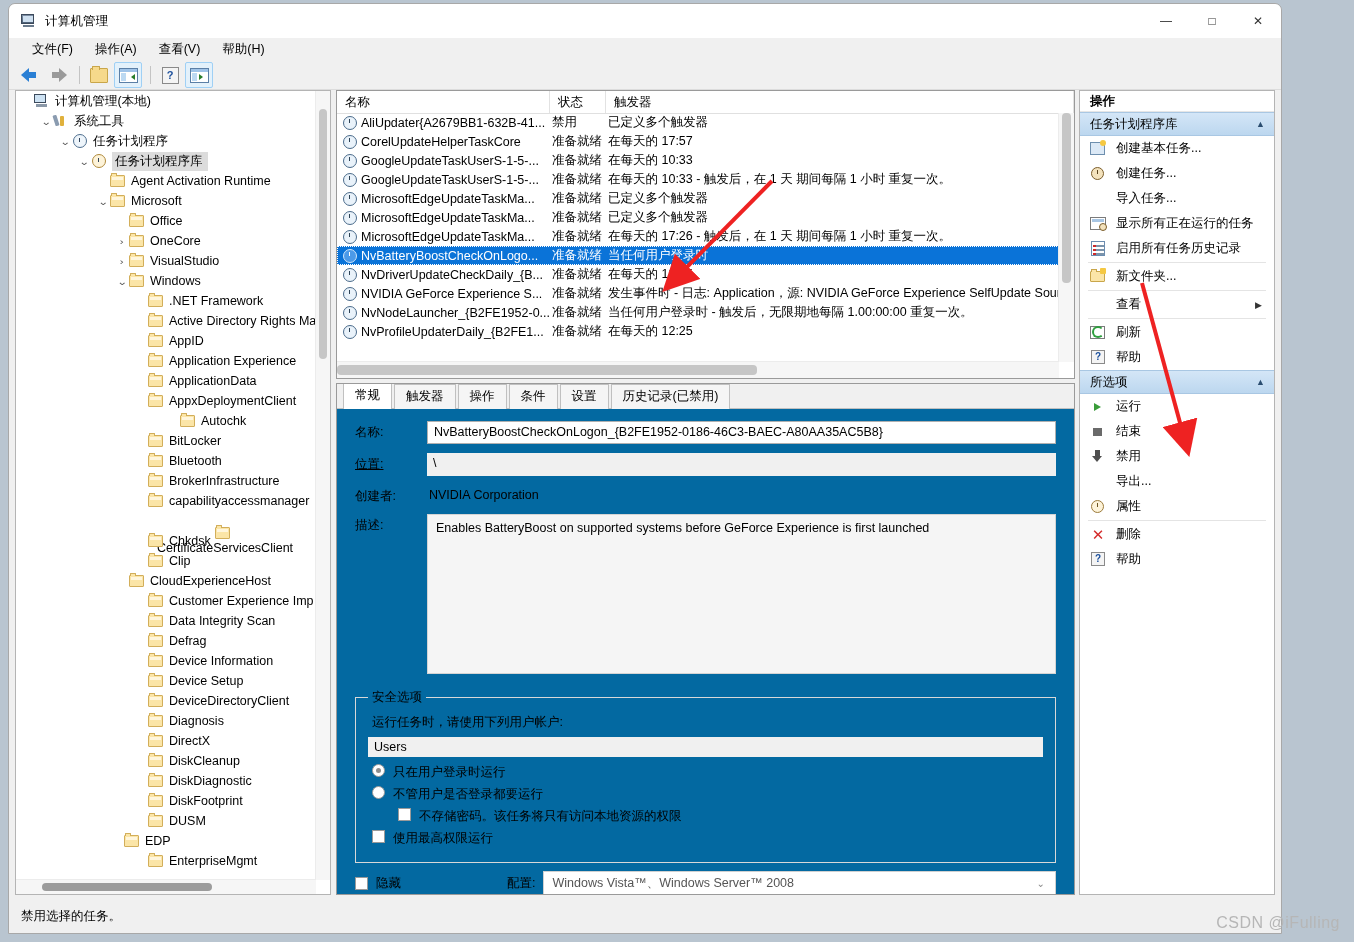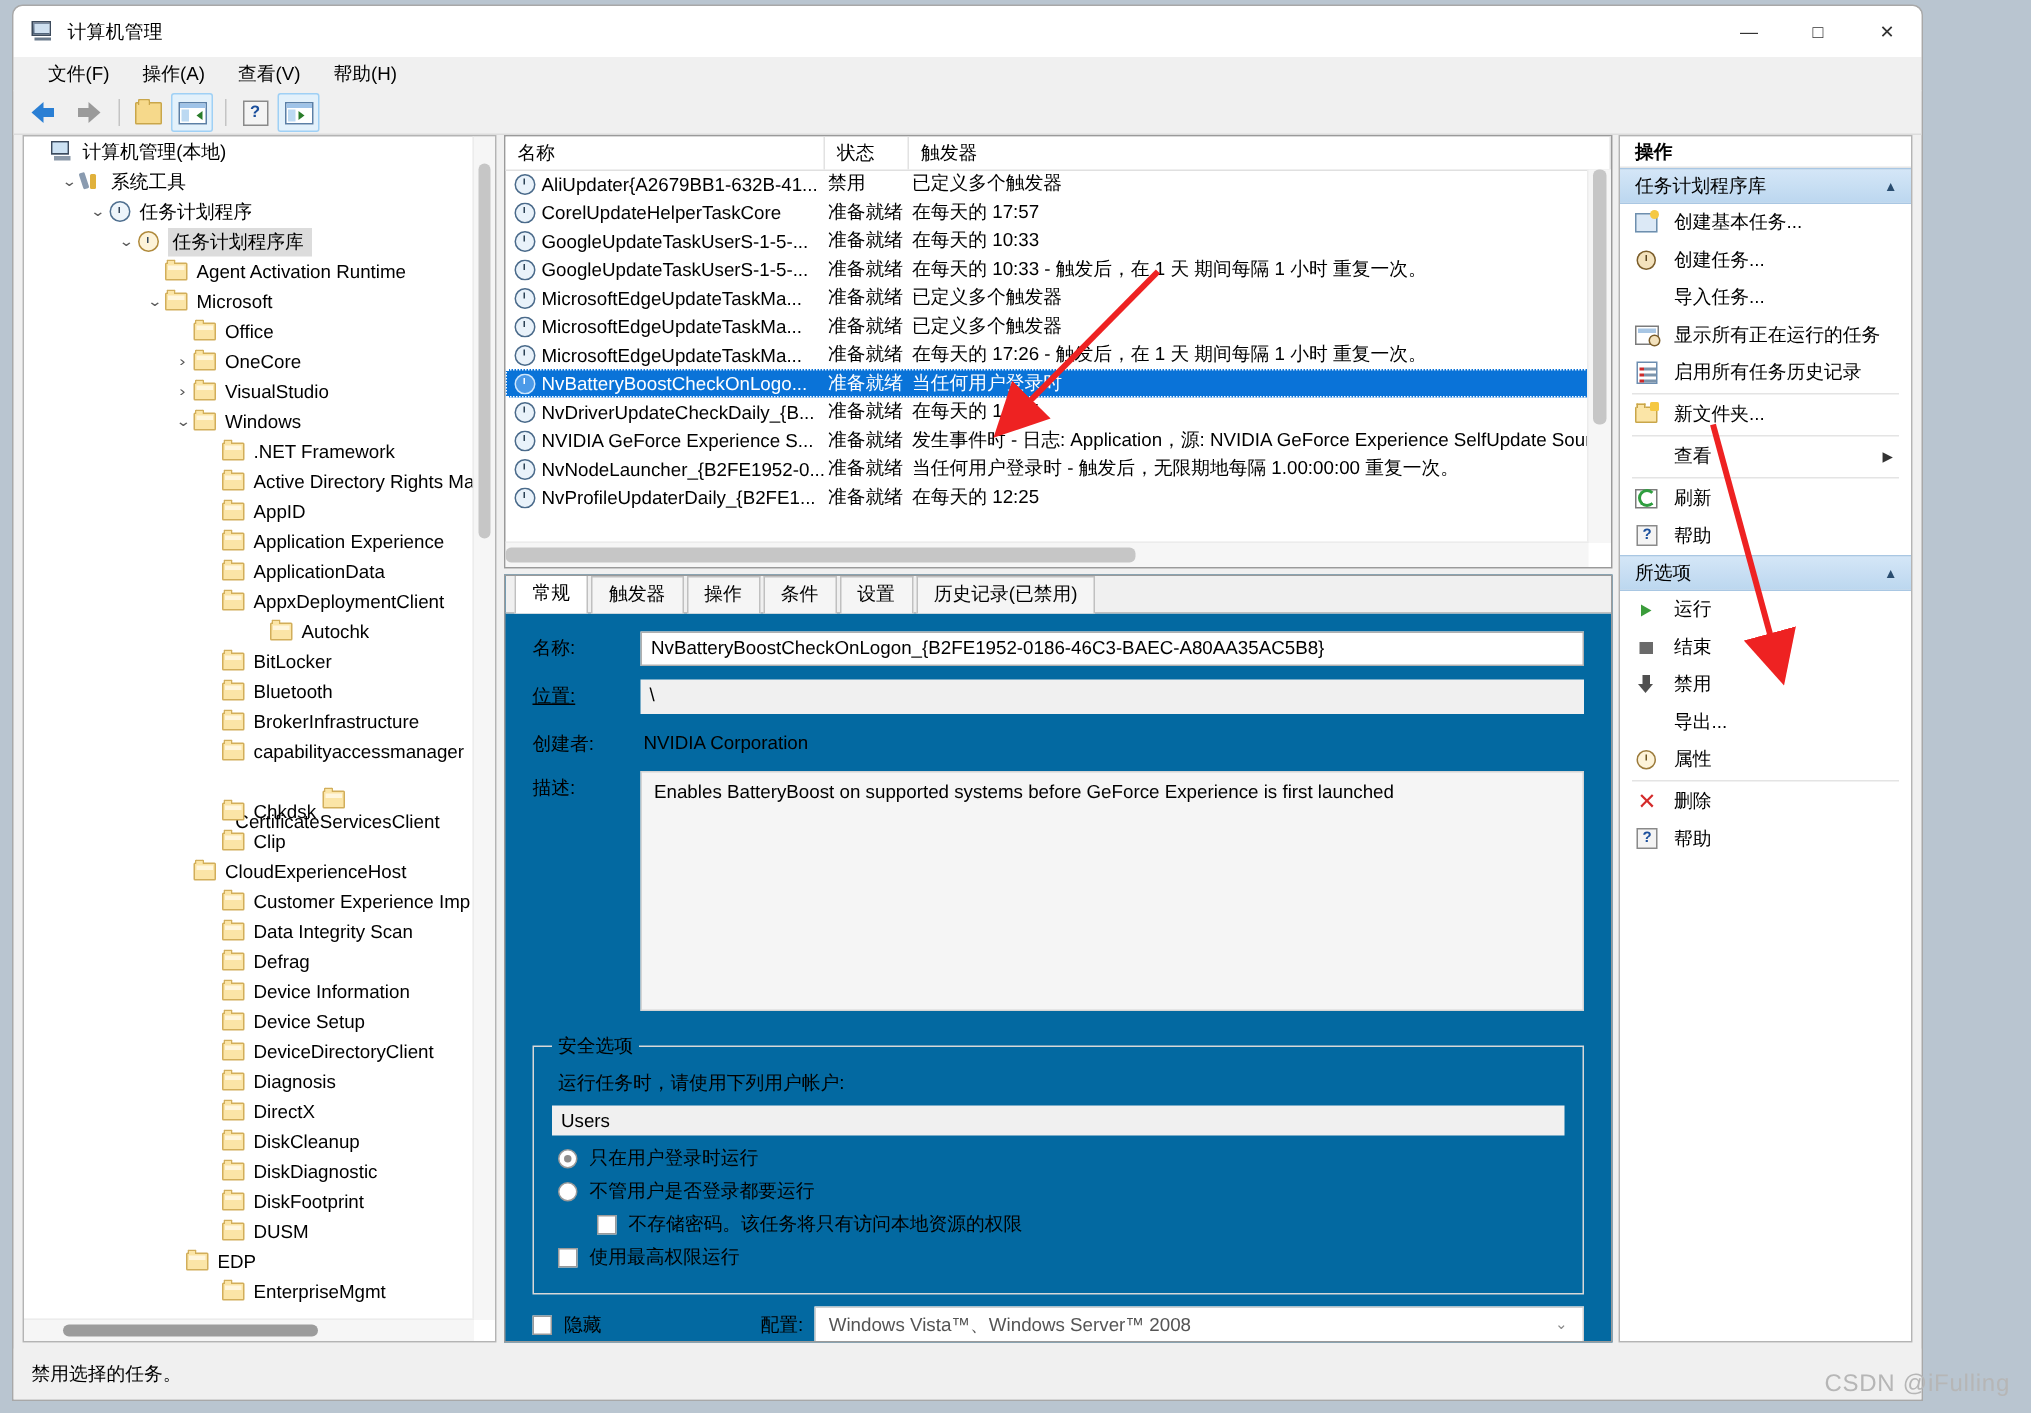--- a/index.html
+++ b/index.html
@@ -351,21 +351,21 @@
     padding: 6px 12px 10px 12px;
     position:relative;
   }
   .fieldset legend { font-size:12.5px; color:#000; padding: 0 4px; }
   .sec-line { font-size:12.5px; color:#000; margin: 2px 0 6px 4px; }
   .user-box {
     background:#f0f0f0; font-size:12.5px; color:#000;
     padding: 3px 6px; margin-bottom: 7px;
   }
   .opt {
-    display:flex; align-items:center; font-size:12.5px; color:#000;
+    display:flex; font-size:12.5px; color:#000;
     margin: 5px 0; padding-left: 4px;
   }
   .opt.indent { padding-left: 30px; }
   .radio {
     width:13px;height:13px;border-radius:50%;
     border:1px solid #9a9a9a;background:#fff;margin-right:8px;flex:none;
     box-sizing:border-box; position:relative;
   }
   .radio.on:after{
     content:'';position:absolute;left:3px;top:3px;width:5px;height:5px;

